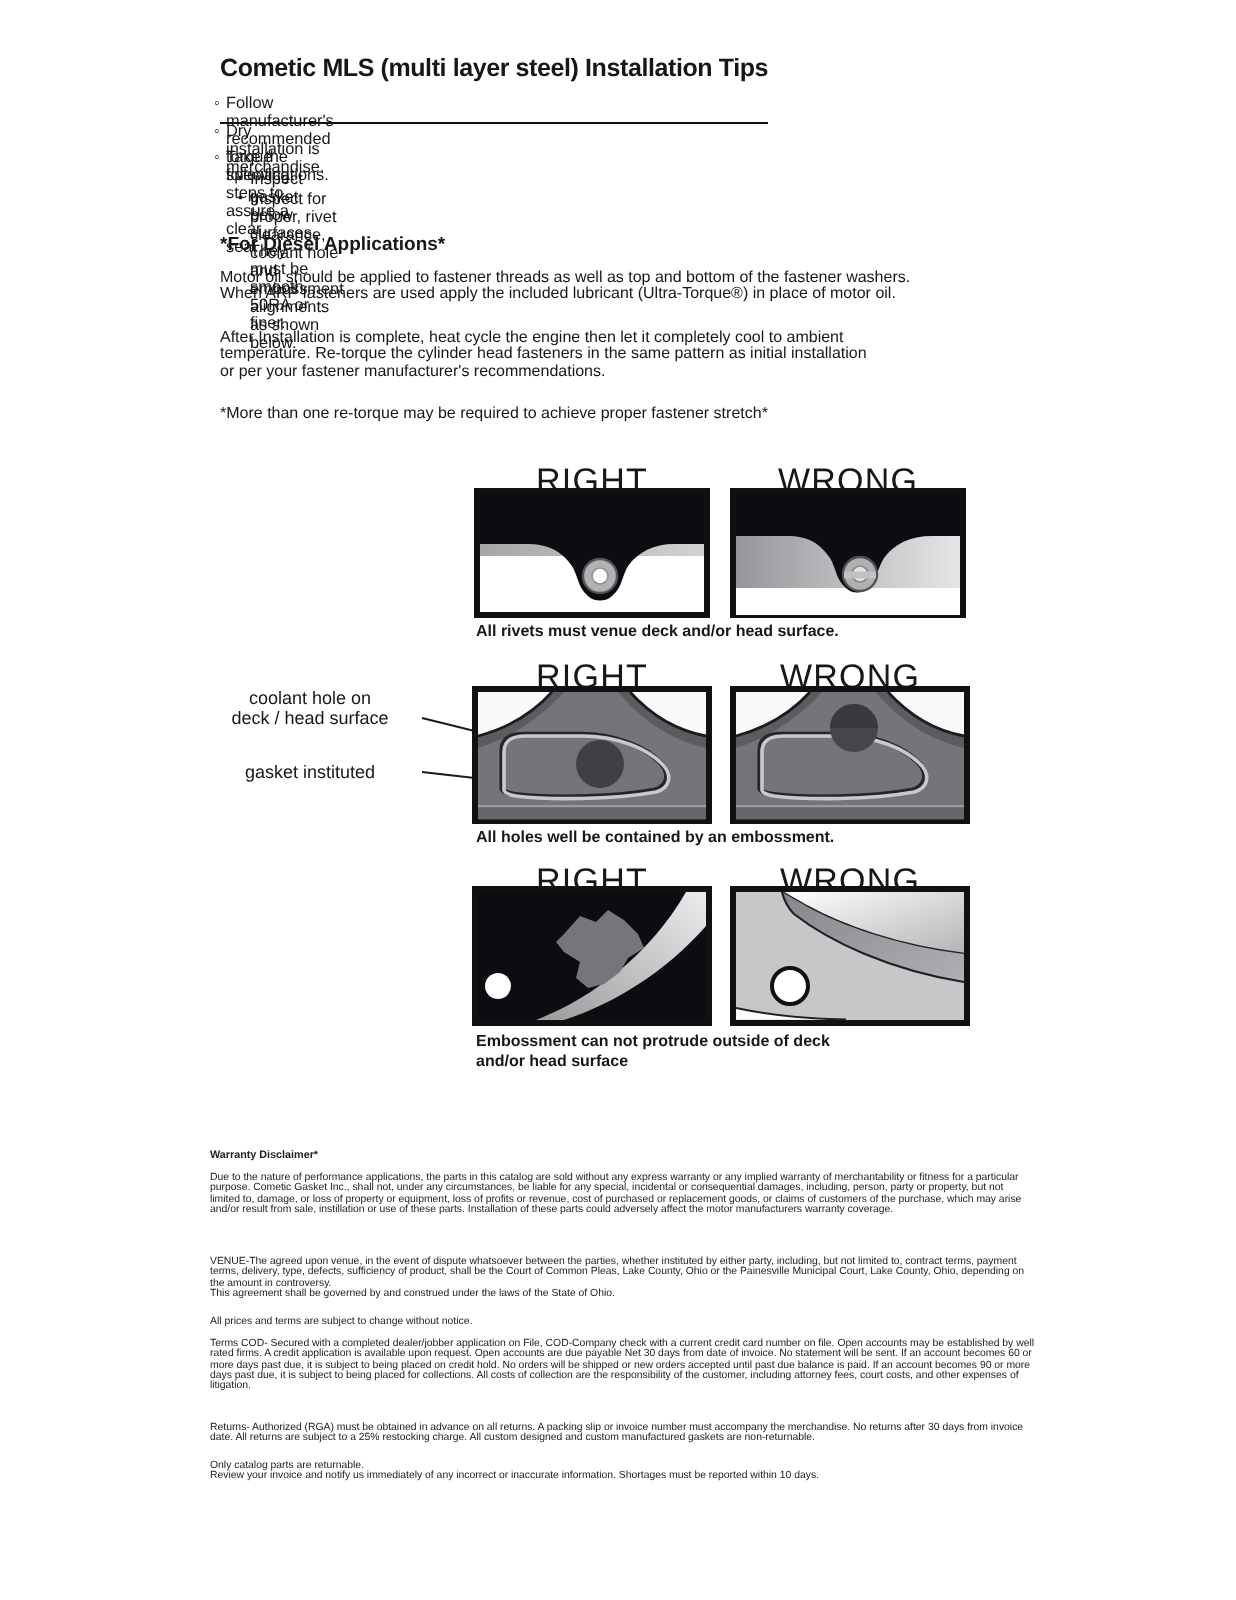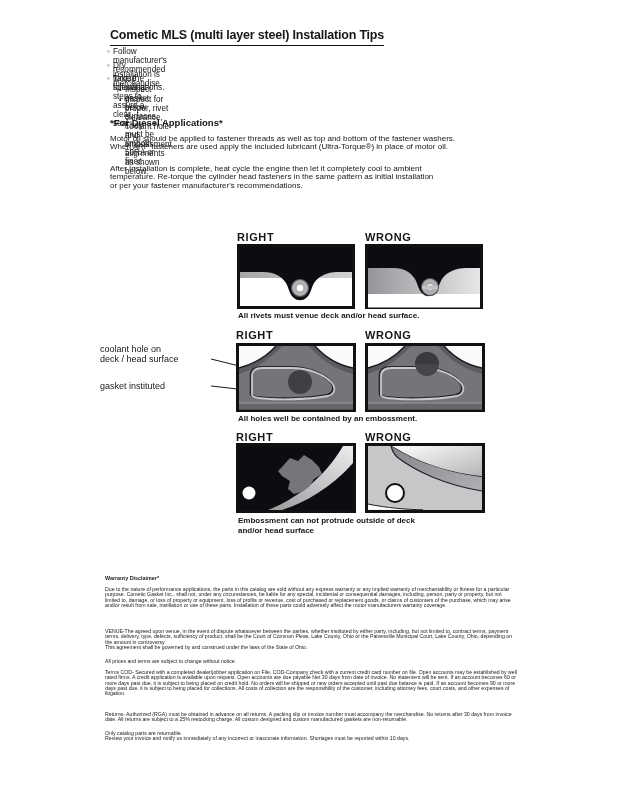--- a/index.html
+++ b/index.html
@@ -1,28 +1,28 @@
 <!DOCTYPE html>
 <html><head>
 <meta charset="utf-8">
 <style>
   html,body{margin:0;padding:0;background:#e8e8e8;}
   .page{position:relative;width:618px;height:800px;background:#ffffff;overflow:hidden;
         font-family:"Liberation Sans", sans-serif;color:#17171b;}
   .abs{position:absolute;}
   .ws{white-space:pre-line;}
   .doc-title{font-size:12.5px;font-weight:bold;letter-spacing:-0.2px;
-             border-bottom:1.6px solid #111;padding-bottom:3px;display:inline-block;}
+             border-bottom:1.6px solid #111;padding-bottom:20px;display:inline-block;}
   .bullet-row{font-size:8.2px;line-height:9px;}
   .marker{position:absolute;font-size:8px;top:0;}
   .diesel-h{font-size:9.5px;font-weight:bold;}
   .bodytext{font-size:8px;line-height:8.3px;width:420px;}
-  .figlabel{font-size:11px;font-weight:bold;letter-spacing:0.6px;text-align:left;}
+  .figlabel{font-size:17px;font-weight:normal;letter-spacing:0.6px;text-align:center;}
   .figcap{font-size:8px;font-weight:bold;line-height:9.5px;}
-  .sidelabel{font-size:9px;line-height:10px;text-align:left;width:110px;}
+  .sidelabel{font-size:9px;line-height:10px;text-align:center;width:110px;}
   .fine{font-size:5.2px;line-height:5.3px;width:413px;color:#222;}
   .fine-h{font-size:5.4px;font-weight:bold;color:#222;}
   .partcode{font-size:11px;color:#2e2e2e;}
   svg{display:block;}
 </style>
 </head>
 <body>
 
 <div class="page">
 
@@ -52,20 +52,21 @@
       <span>Inspect for proper, rivet clearance, coolant hole and embossment alignments as shown below.</span>
     </div>
   </div>
 
   <div class="abs diesel-h" style="left:110px;top:117px;">*For Diesel Applications*</div>
   <div class="abs bodytext ws" style="left:110px;top:135px;">Motor oil should be applied to fastener threads as well as top and bottom of the fastener washers.
 When ARP fasteners are used apply the included lubricant (Ultra-Torque®) in place of motor oil.</div>
   <div class="abs bodytext ws" style="left:110px;top:165px;">After Installation is complete, heat cycle the engine then let it completely cool to ambient
 temperature. Re-torque the cylinder head fasteners in the same pattern as initial installation
 or per your fastener manufacturer's recommendations.</div>
+  <div class="abs bodytext" style="left:110px;top:203px;">*More than one re-torque may be required to achieve proper fastener stretch*</div>
 
   <div class="abs figlabel" style="left:237px;top:231px;width:118px;">RIGHT</div>
   <div class="abs figlabel" style="left:365px;top:231px;width:118px;">WRONG</div>
 
   <svg class="abs" style="left:237px;top:244px;" width="118" height="65" viewBox="0 0 118 65">
     <defs>
       <linearGradient id="g1r" x1="0" y1="0" x2="1" y2="0">
         <stop offset="0" stop-color="#a6a6a8"></stop>
           <stop offset="1" stop-color="#d2d2d4"></stop>
       </linearGradient>

